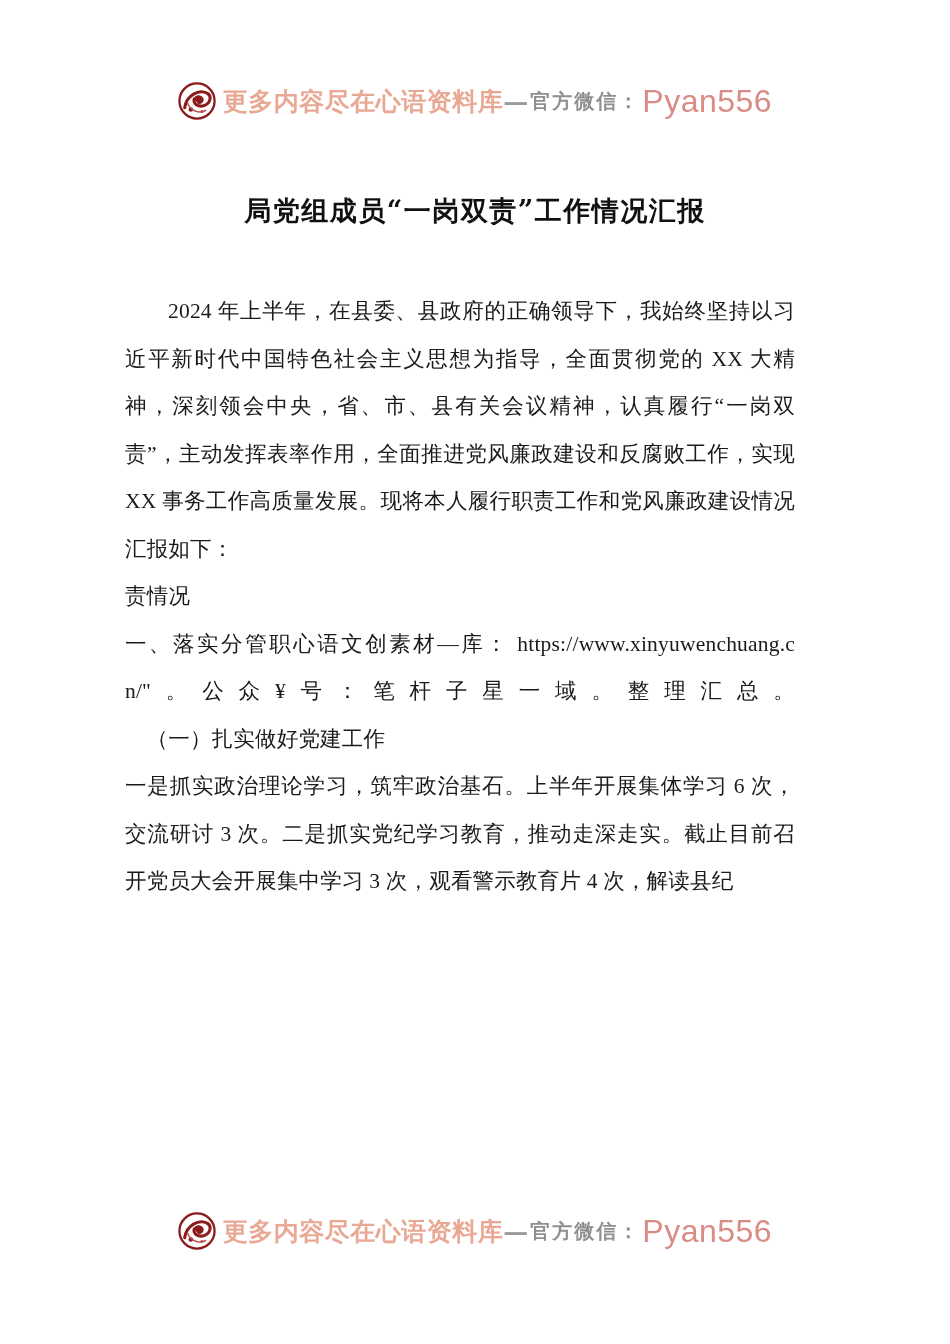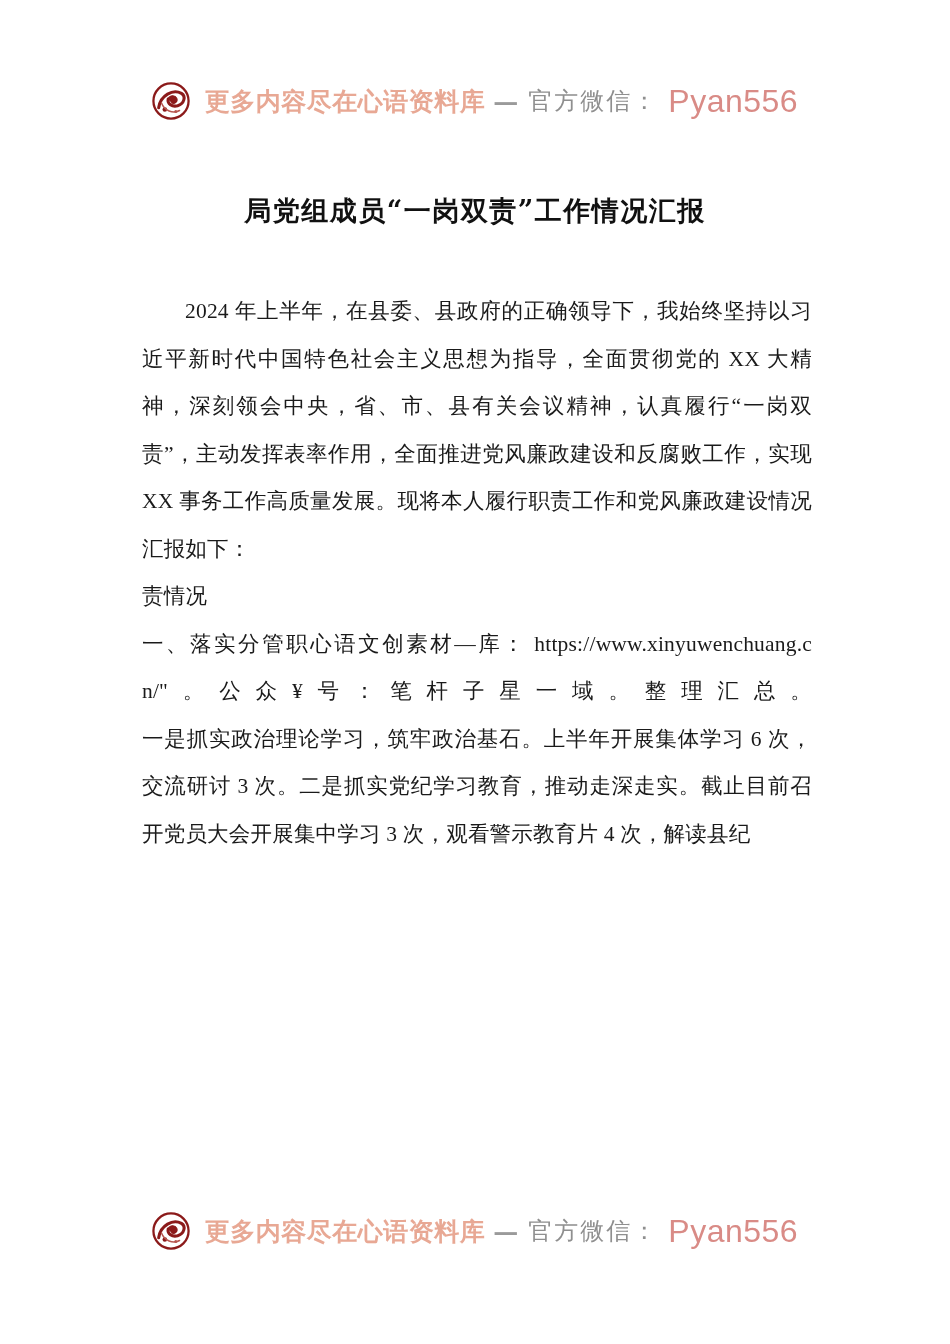--- a/index.html
+++ b/index.html
@@ -24,21 +24,21 @@
   }
 
   
   .watermark {
     position: absolute;
     left: 0;
     width: 950px;
     display: flex;
     align-items: center;
     justify-content: center;
-    gap: 8px;
+    gap: 0;
     white-space: nowrap;
   }
   .watermark-top { top: 82px; }
   .watermark-bottom { top: 1212px; }
 
   .wm-logo {
     width: 38px;
     height: 38px;
     margin-right: 7px;
     flex: 0 0 auto;
@@ -54,22 +54,22 @@
   }
   .wm-dash {
     font-family: "DejaVu Serif", "Liberation Serif", serif;
     font-weight: 700;
     font-size: 25px;
     color: #9a9a9a;
     line-height: 1;
   }
   .wm-text-secondary {
     font-family: "DejaVu Serif", "Liberation Serif", serif;
-    font-weight: 400;
-    font-size: 24px;
+    font-weight: 700;
+    font-size: 20px;
     letter-spacing: 2px;
     color: #8f8f8f;
     line-height: 1;
     padding: 0 2px;
   }
   .wm-handle {
     font-family: "Liberation Sans", "DejaVu Sans", sans-serif;
     font-size: 32px;
     color: #d98b86;
     line-height: 1;
@@ -88,21 +88,21 @@
     font-size: 27px;
     letter-spacing: 1.5px;
     color: #111111;
     line-height: 1.3;
   }
 
   
   .body-block {
     position: absolute;
     top: 288px;
-    left: 142px;
+    left: 125px;
     width: 670px;
   }
 
   .para {
     font-size: 21.5px;
     line-height: 47.5px;
     color: #1a1a1a;
     margin: 0;
     text-align: justify;
     text-justify: inter-character;
@@ -149,20 +149,21 @@
   <h1 class="doc-title">局党组成员“一岗双责”工作情况汇报</h1>
 
   <div class="body-block">
 
     <p class="para loose indent2">2024 年上半年，在县委、县政府的正确领导下，我始终坚持以习近平新时代中国特色社会主义思想为指导，全面贯彻党的 XX 大精神，深刻领会中央，省、市、县有关会议精神，认真履行“一岗双责”，主动发挥表率作用，全面推进党风廉政建设和反腐败工作，实现 XX 事务工作高质量发展。现将本人履行职责工作和党风廉政建设情况汇报如下：</p>
 
     <p class="para flush">责情况</p>
 
     <p class="para loose stretch">一、落实分管职心语文创素材—库： https://www.xinyuwenchuang.cn/"。公众¥号：笔杆子星一域。整理汇总。</p>
 
+    <p class="para flush indent1">（一）扎实做好党建工作</p>
 
 
     <p class="para loose">一是抓实政治理论学习，筑牢政治基石。上半年开展集体学习 6 次，交流研讨 3 次。二是抓实党纪学习教育，推动走深走实。截止目前召开党员大会开展集中学习 3 次，观看警示教育片 4 次，解读县纪</p>
 
   </div>
 
   <div class="watermark watermark-bottom">
     <svg class="wm-logo" viewBox="0 0 40 40">
       <circle cx="20" cy="20" r="18.5" fill="none" stroke="#8B1A1A" stroke-width="2.4"></circle>
       <path d="M7 27 C 9 14, 22 7, 31 12 C 36 15, 34 23, 27 25 C 21 26.5, 16 23, 17 18" fill="none" stroke="#8B1A1A" stroke-width="3.2" stroke-linecap="round"></path>

